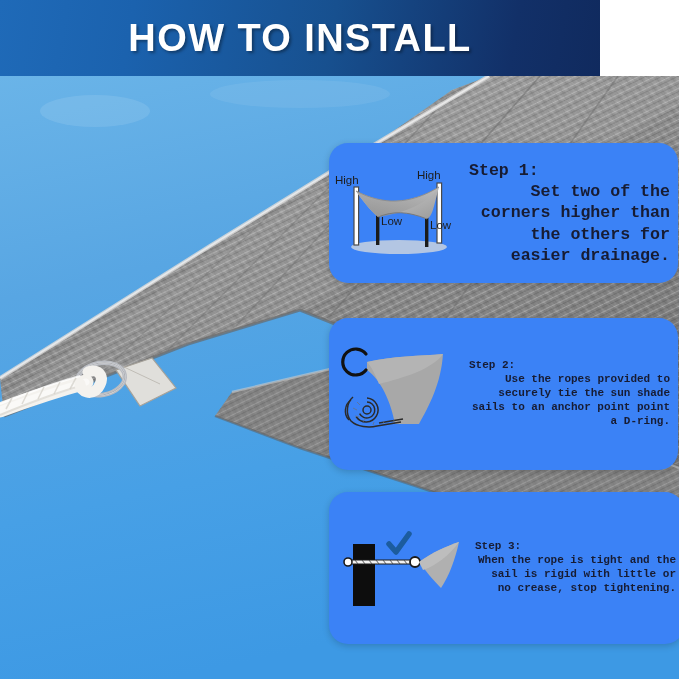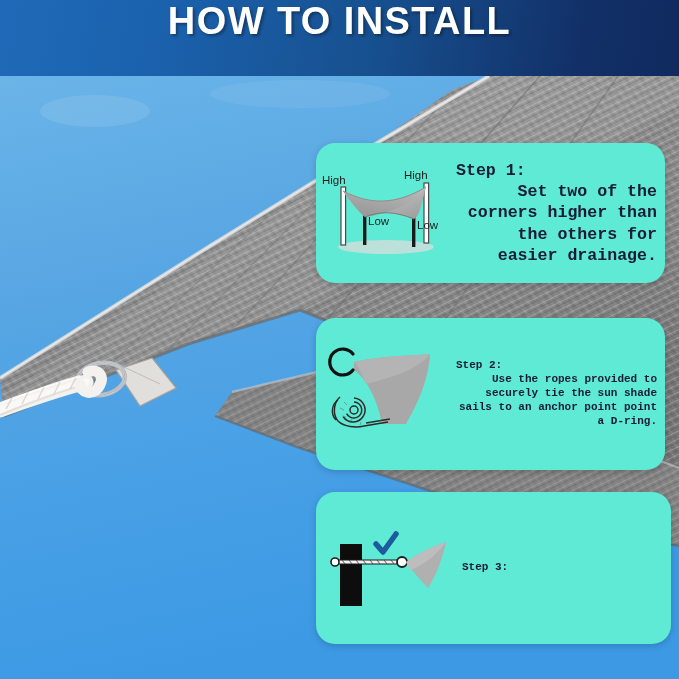--- a/index.html
+++ b/index.html
@@ -15,24 +15,25 @@
     width: 679px;
     height: 679px;
     overflow: hidden;
     background: #ffffff;
   }
 
   
   .header {
     position: absolute;
     left: 0; top: 0;
-    width: 679px;
+    width: 600px;
     height: 76px;
     background: linear-gradient(100deg, #1f6ab8 0%, #1b62ae 22%, #17508f 55%, #123068 85%, #102a5e 100%);
     display: flex;
+    align-items: center;
     justify-content: center;
     overflow: hidden;
   }
   .header-title {
     color: #ffffff;
     font-size: 38px;
     font-weight: bold;
     letter-spacing: 1.4px;
     text-shadow: 2px 2px 3px rgba(0,0,0,0.35);
     white-space: nowrap;
@@ -46,26 +47,27 @@
     width: 679px;
     height: 603px;
     overflow: hidden;
     background: linear-gradient(170deg, #63aee6 0%, #57a4e2 28%, #47a0e6 60%, #3d99e4 100%);
   }
   .photo svg { display:block; width:679px; height:603px; }
 
   
   .card {
     position: absolute;
-    background: #5eead4;
+    background: #3b82f6;
     border-radius: 19px;
     box-shadow: 0 2px 7px rgba(0,0,0,0.18);
     display: flex;
     align-items: center;
     overflow: hidden;
+    margin-left: 13px;
   }
   #card1 { left: 316px; top: 143px; width: 349px; height: 140px; }
   #card2 { left: 316px; top: 318px; width: 349px; height: 152px; }
   #card3 { left: 316px; top: 492px; width: 349px; height: 152px; padding-left: 6px; }
 
   .card-icon {
     width: 140px;
     flex: 0 0 140px;
     display: flex;
     align-items: center;
@@ -307,16 +309,17 @@
 
         <path d="M80 48 C94 38, 108 32, 120 28 C116 46, 110 62, 102 74
                  C92 64, 86 56, 80 48 Z" fill="#b0b0b0"></path>
         <path d="M80 48 C94 38, 108 32, 120 28 C110 42, 96 52, 84 56 Z" fill="#bdbdbd"></path>
 
         <path d="M50 30 L57 38 L70 20" fill="none" stroke="#1c5c9e" stroke-width="5.5" stroke-linecap="round" stroke-linejoin="round"></path>
       </svg>
     </div>
     <div class="card-text">
       <span class="step-label">Step 3:</span>
+      <span class="step-body">When the rope is tight and the sail is rigid with little or no crease, stop tightening.</span>
     </div>
   </div>
 
 </div>
 
 </body></html>

